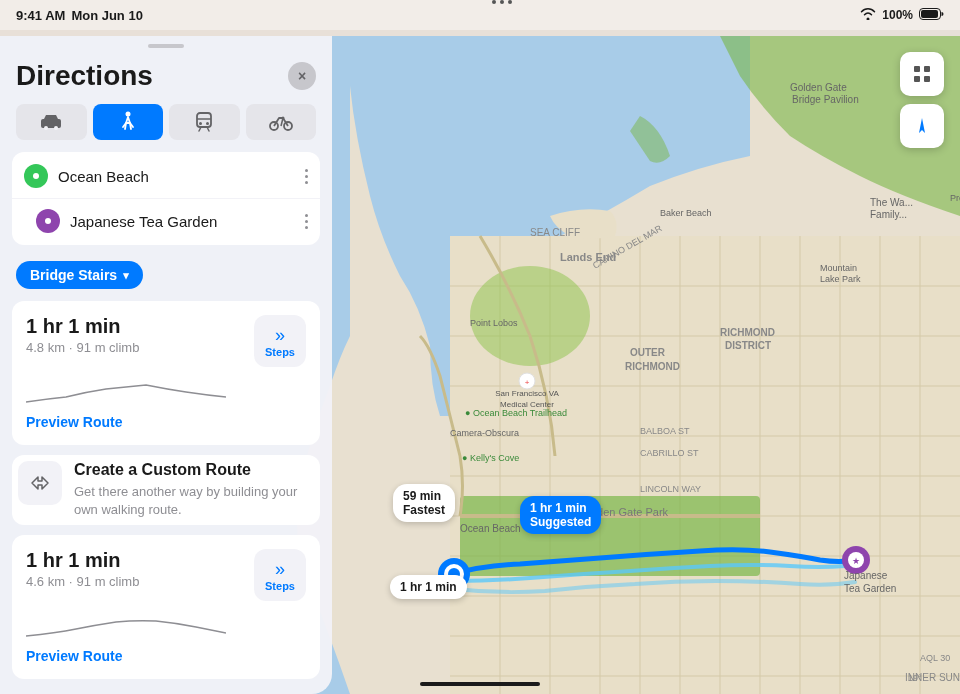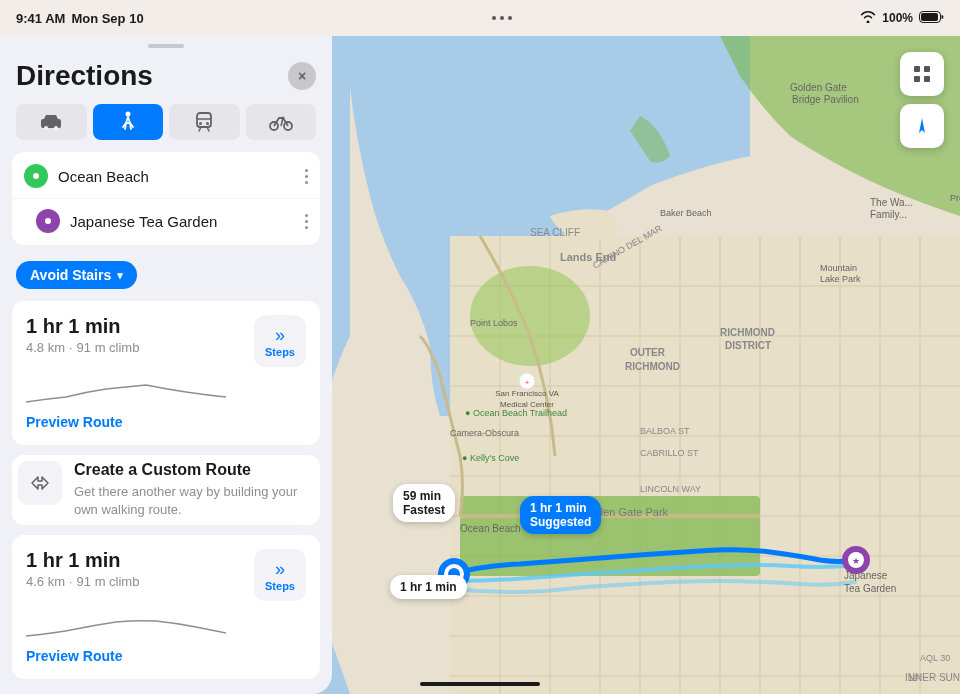--- a/index.html
+++ b/index.html
@@ -9,24 +9,23 @@
       overflow: hidden;
       font-family: -apple-system, 'SF Pro Display', 'Helvetica Neue', Arial, sans-serif;
       background: #e8e0d8;
       position: relative;
     }
 
     
     .status-bar {
       position: absolute;
       top: 0; left: 0; right: 0;
-      height: 36px;
+      height: 30px;
       background: #f2ede8;
       display: flex;
-      align-items: center;
       justify-content: space-between;
       padding: 0 16px;
       z-index: 100;
       font-size: 13px;
       font-weight: 600;
       color: #1a1a1a;
     }
     .status-bar-left { display: flex; align-items: center; gap: 6px; }
     .status-bar-center { display: flex; gap: 4px; }
     .status-dot { width: 4px; height: 4px; background: #555; border-radius: 50%; }
@@ -329,21 +328,21 @@
       border-radius: 2px;
       z-index: 200;
     }
   </style>
 </head>
 <body>
 
 <div class="status-bar">
   <div class="status-bar-left">
     <span>9:41 AM</span>
-    <span>Mon Sep 10</span>
+    <span>Mon Jun 10</span>
   </div>
   <div class="status-bar-center">
     <span class="status-dot"></span>
     <span class="status-dot"></span>
     <span class="status-dot"></span>
   </div>
   <div class="status-bar-right">
     <span class="wifi-icon">
       <svg width="16" height="12" viewBox="0 0 16 12" fill="none">
         <path d="M8 9.5a1.5 1.5 0 1 1 0 3 1.5 1.5 0 0 1 0-3z" fill="#1a1a1a"></path>
@@ -573,21 +572,21 @@
       <div class="waypoint-dots">
         <span></span>
           <span></span>
           <span></span>
       </div>
     </div>
   </div>
 
   
   <div class="avoid-stairs-btn">
-    <span>Avoid Stairs</span>
+    <span>Bridge Stairs</span>
     <span class="chevron">▾</span>
   </div>
 
   
   <div class="route-card">
     <div class="route-card-header">
       <div class="route-info">
         <h3>1 hr 1 min</h3>
         <div class="sub">4.8 km · 91 m climb</div>
       </div>

